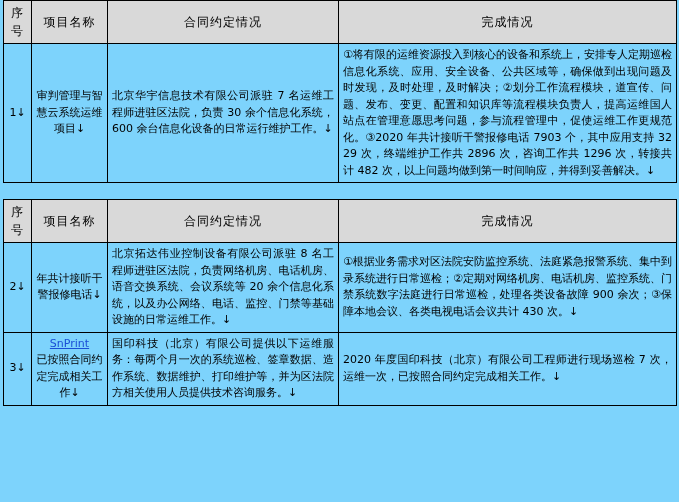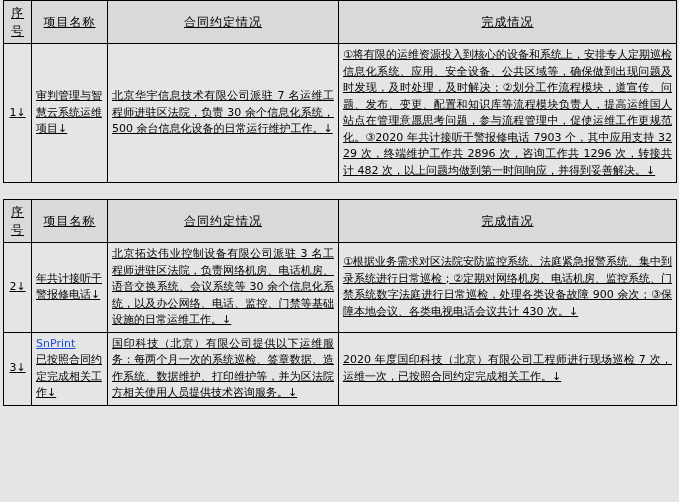--- a/index.html
+++ b/index.html
@@ -12,22 +12,21 @@
     height: 502px;
     font-family: "DejaVu Sans", "Liberation Sans", sans-serif;
     font-size: 11px;
     color: #000000;
     overflow: hidden;
   }
   .page {
     position: relative;
     width: 679px;
     height: 502px;
-    background: #e5e5e5;
-    text-decoration: underline;
+    background: #7dd3fc;
   }
   table.doc-table {
     border-collapse: collapse;
     table-layout: fixed;
     width: 673px;
     margin: 0 0 0 3px;
   }
   table.doc-table td,
   table.doc-table th {
     border: 1px solid #000000;
@@ -49,20 +48,21 @@
     letter-spacing: 1px;
   }
   .hdr-num {
     line-height: 1.35;
   }
   td.cell-num {
     text-align: center;
     font-size: 11px;
   }
   td.cell-name {
+    text-align: center;
     font-size: 11px;
     line-height: 1.6;
   }
   td.cell-contract {
     text-align: justify;
     font-size: 11px;
     line-height: 1.6;
   }
   td.cell-status {
     text-align: justify;
@@ -101,21 +101,21 @@
         <td class="hdr-num">序号</td>
         <td>项目名称</td>
         <td>合同约定情况</td>
         <td>完成情况</td>
       </tr>
     </thead>
     <tbody>
       <tr>
         <td class="cell-num"><span>1</span><span class="tail-mark">↓</span></td>
         <td class="cell-name"><span>审判管理与智慧云系统运维项目</span><span class="tail-mark">↓</span></td>
-        <td class="cell-contract nowrap-cn"><span>北京华宇信息技术有限公司派驻 7 名运维工程师进驻区法院，负责 30 余个信息化系统，500 余台信息化设备的日常运行维护工作。</span><span class="tail-mark">↓</span></td>
+        <td class="cell-contract nowrap-cn"><span>北京华宇信息技术有限公司派驻 7 名运维工程师进驻区法院，负责 30 余个信息化系统，600 余台信息化设备的日常运行维护工作。</span><span class="tail-mark">↓</span></td>
         <td class="cell-status nowrap-cn"><span>①将有限的运维资源投入到核心的设备和系统上，安排专人定期巡检信息化系统、应用、安全设备、公共区域等，确保做到出现问题及时发现，及时处理，及时解决；②划分工作流程模块，道宣传、问题、发布、变更、配置和知识库等流程模块负责人，提高运维国人站点在管理意愿思考问题，参与流程管理中，促使运维工作更规范化。③2020 年共计接听干警报修电话 7903 个，其中应用支持 3229 次，终端维护工作共 2896 次，咨询工作共 1296 次，转接共计 482 次，以上问题均做到第一时间响应，并得到妥善解决。</span><span class="tail-mark">↓</span></td>
       </tr>
     </tbody>
   </table>
 
   <div class="tbl-gap"></div>
 
   <table class="doc-table">
     <colgroup>
       <col class="c-num">
@@ -128,21 +128,21 @@
         <td class="hdr-num">序号</td>
         <td>项目名称</td>
         <td>合同约定情况</td>
         <td>完成情况</td>
       </tr>
     </thead>
     <tbody>
       <tr>
         <td class="cell-num"><span>2</span><span class="tail-mark">↓</span></td>
         <td class="cell-name"><span>年共计接听干警报修电话</span><span class="tail-mark">↓</span></td>
-        <td class="cell-contract nowrap-cn"><span>北京拓达伟业控制设备有限公司派驻 3 名工程师进驻区法院，负责网络机房、电话机房、语音交换系统、会议系统等 30 余个信息化系统，以及办公网络、电话、监控、门禁等基础设施的日常运维工作。</span><span class="tail-mark">↓</span></td>
+        <td class="cell-contract nowrap-cn"><span>北京拓达伟业控制设备有限公司派驻 8 名工程师进驻区法院，负责网络机房、电话机房、语音交换系统、会议系统等 20 余个信息化系统，以及办公网络、电话、监控、门禁等基础设施的日常运维工作。</span><span class="tail-mark">↓</span></td>
         <td class="cell-status nowrap-cn"><span>①根据业务需求对区法院安防监控系统、法庭紧急报警系统、集中到录系统进行日常巡检；②定期对网络机房、电话机房、监控系统、门禁系统数字法庭进行日常巡检，处理各类设备故障 900 余次；③保障本地会议、各类电视电话会议共计 430 次。</span><span class="tail-mark">↓</span></td>
       </tr>
       <tr>
         <td class="cell-num"><span>3</span><span class="tail-mark">↓</span></td>
         <td class="cell-name"><a class="brand-link">SnPrint</a><br><span>已按照合同约定完成相关工作</span><span class="tail-mark">↓</span></td>
         <td class="cell-contract nowrap-cn"><span>国印科技（北京）有限公司提供以下运维服务：每两个月一次的系统巡检、签章数据、造作系统、数据维护、打印维护等，并为区法院方相关使用人员提供技术咨询服务。</span><span class="tail-mark">↓</span></td>
         <td class="cell-status nowrap-cn"><span>2020 年度国印科技（北京）有限公司工程师进行现场巡检 7 次，运维一次，已按照合同约定完成相关工作。</span><span class="tail-mark">↓</span></td>
       </tr>
     </tbody>
   </table>

